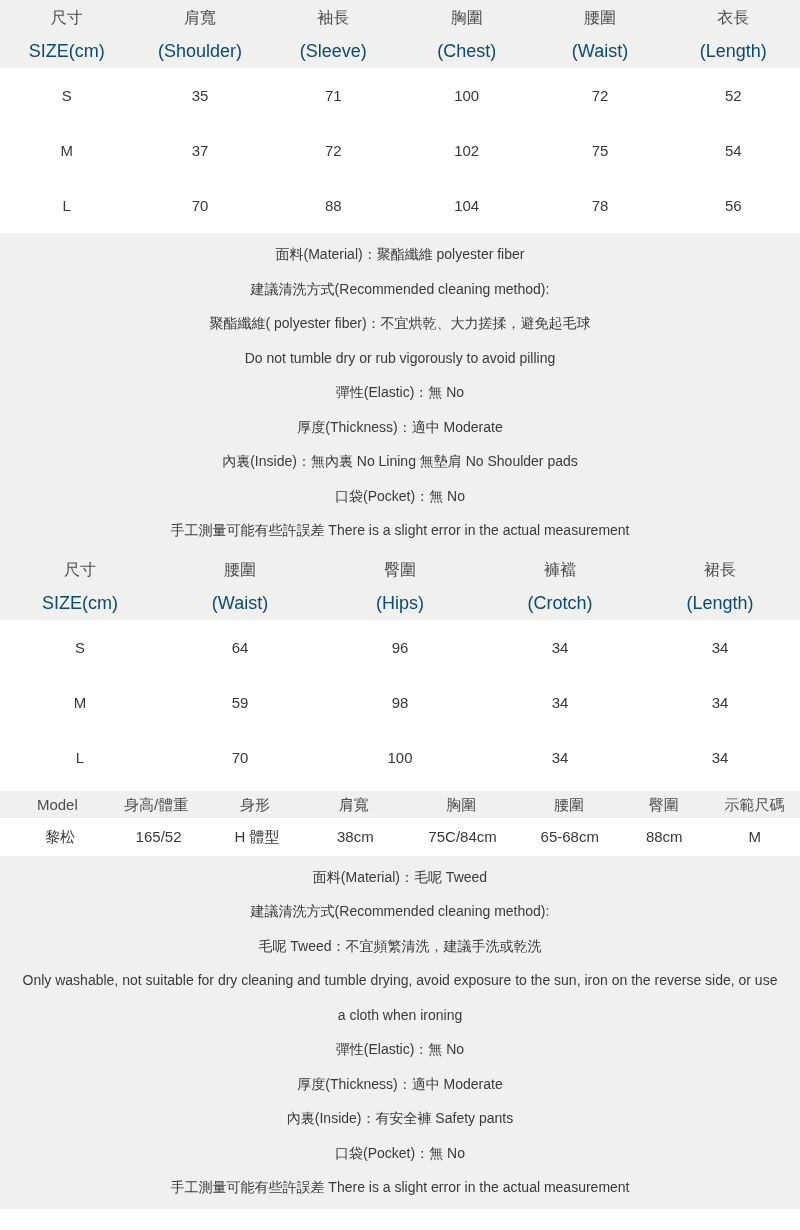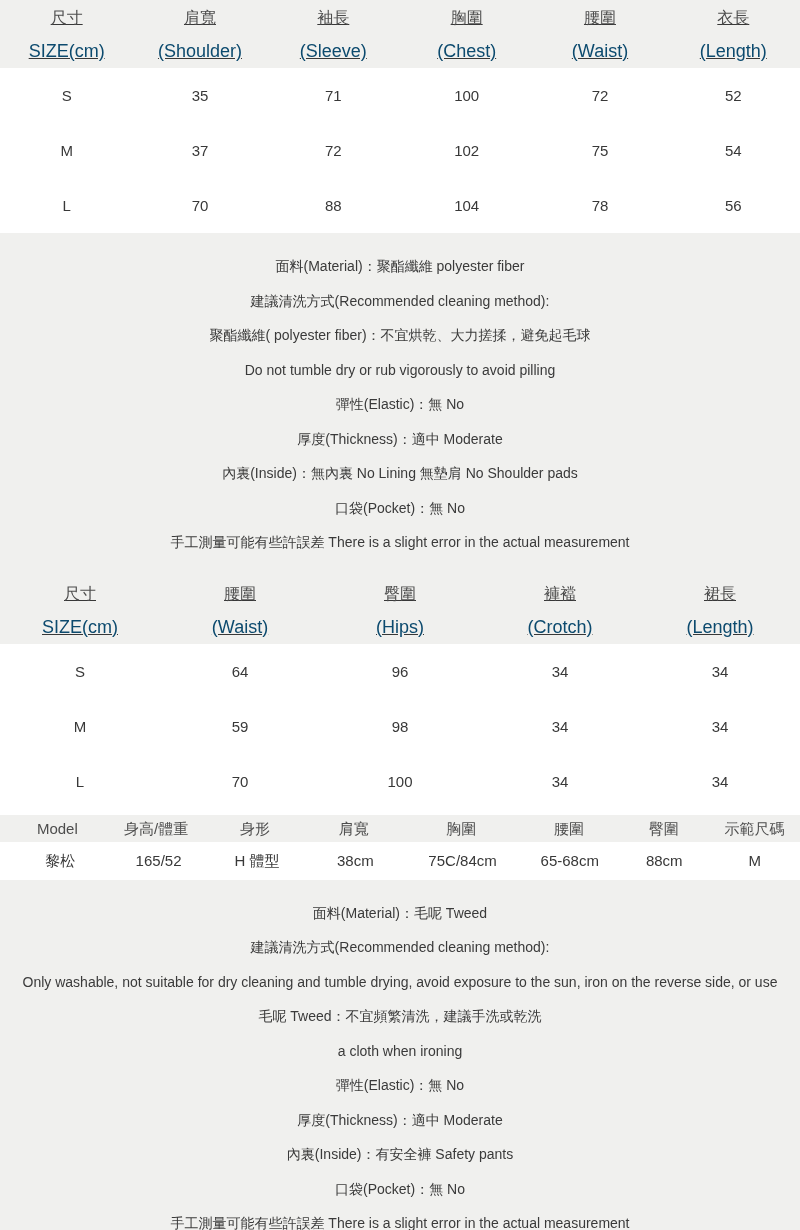--- a/index.html
+++ b/index.html
@@ -9,21 +9,20 @@
     font-family: "Liberation Sans", "DejaVu Sans", sans-serif;
     color: #383838;
   }
   .page { width: 800px; height: 1230px; background: #ffffff; overflow: hidden; }
 
   
   .size-table-header {
     display: flex;
     height: 68px;
     background: #f0f0ee;
-    text-decoration: underline;
   }
   .st-hcell {
     flex: 1;
     display: flex;
     flex-direction: column;
     align-items: center;
   }
   .st-hcell .zh {
     line-height: 36px;
     height: 36px;
@@ -45,21 +44,21 @@
   .size-cell {
     flex: 1;
     text-align: center;
     font-size: 15px;
     color: #383838;
   }
 
   
   .info-section {
     background: #f0f0ee;
-    padding: 16px;
+    padding: 4px;
   }
   .info-line {
     line-height: 34.5px;
     height: 34.5px;
     text-align: center;
     font-size: 14px;
     color: #3a3a3a;
     white-space: nowrap;
     overflow: hidden;
   }
@@ -226,22 +225,22 @@
       <div class="model-cell wide">75C/84cm</div>
       <div class="model-cell">65-68cm</div>
       <div class="model-cell narrow">88cm</div>
       <div class="model-cell narrow">M</div>
     </div>
   </div>
 
   <div class="info-section">
     <div class="info-line">面料(Material)：毛呢 Tweed</div>
     <div class="info-line">建議清洗方式(Recommended cleaning method):</div>
+    <div class="info-line">毛呢 Tweed：不宜頻繁清洗，建議手洗或乾洗</div>
     <div class="info-line">Only washable, not suitable for dry cleaning and tumble drying, avoid exposure to the sun, iron on the reverse side, or use</div>
-    <div class="info-line">毛呢 Tweed：不宜頻繁清洗，建議手洗或乾洗</div>
     <div class="info-line">a cloth when ironing</div>
     <div class="info-line">彈性(Elastic)：無 No</div>
     <div class="info-line">厚度(Thickness)：適中 Moderate</div>
     <div class="info-line">內裏(Inside)：有安全褲 Safety pants</div>
     <div class="info-line">口袋(Pocket)：無 No</div>
     <div class="info-line">手工測量可能有些許誤差 There is a slight error in the actual measurement</div>
   </div>
 
 </div>
 

